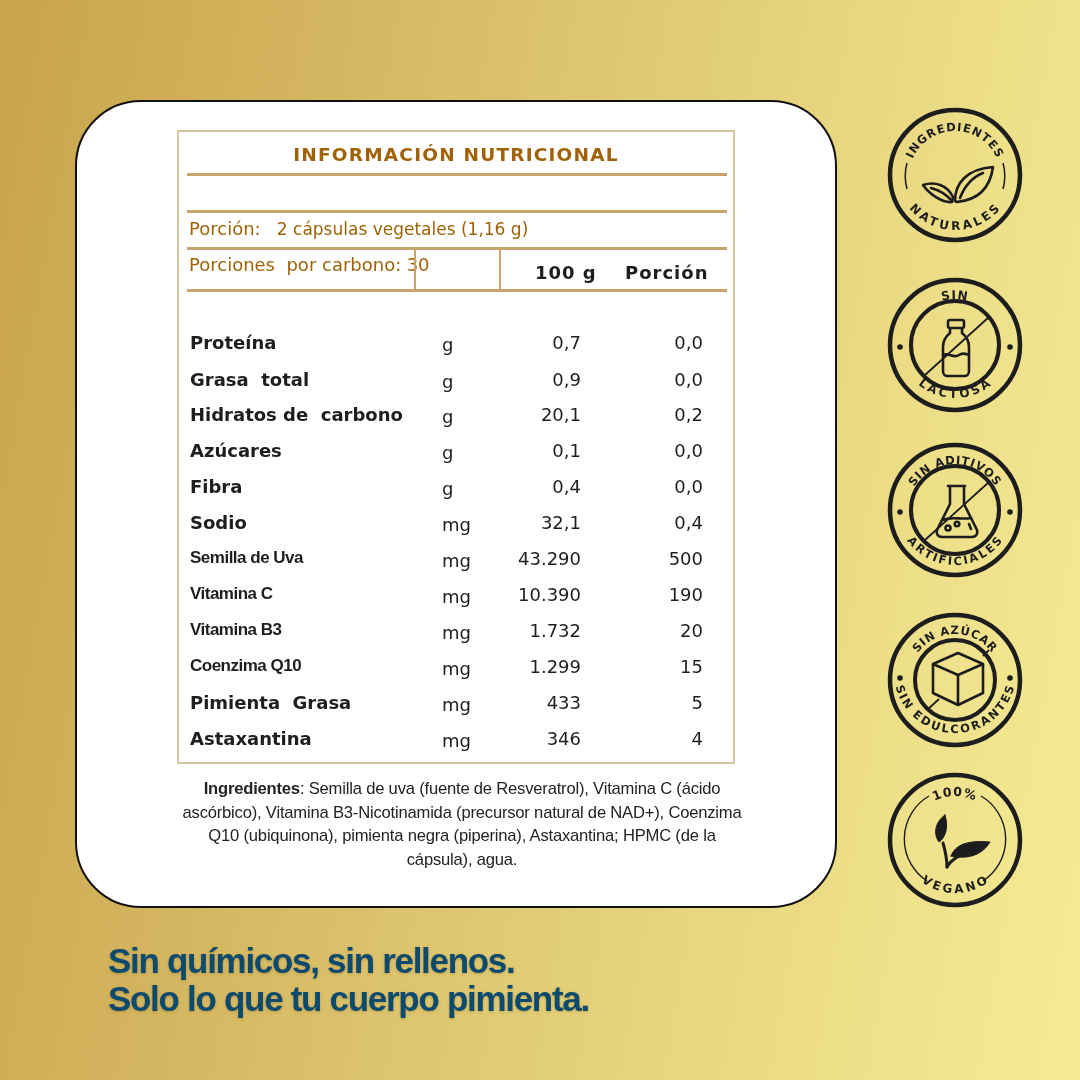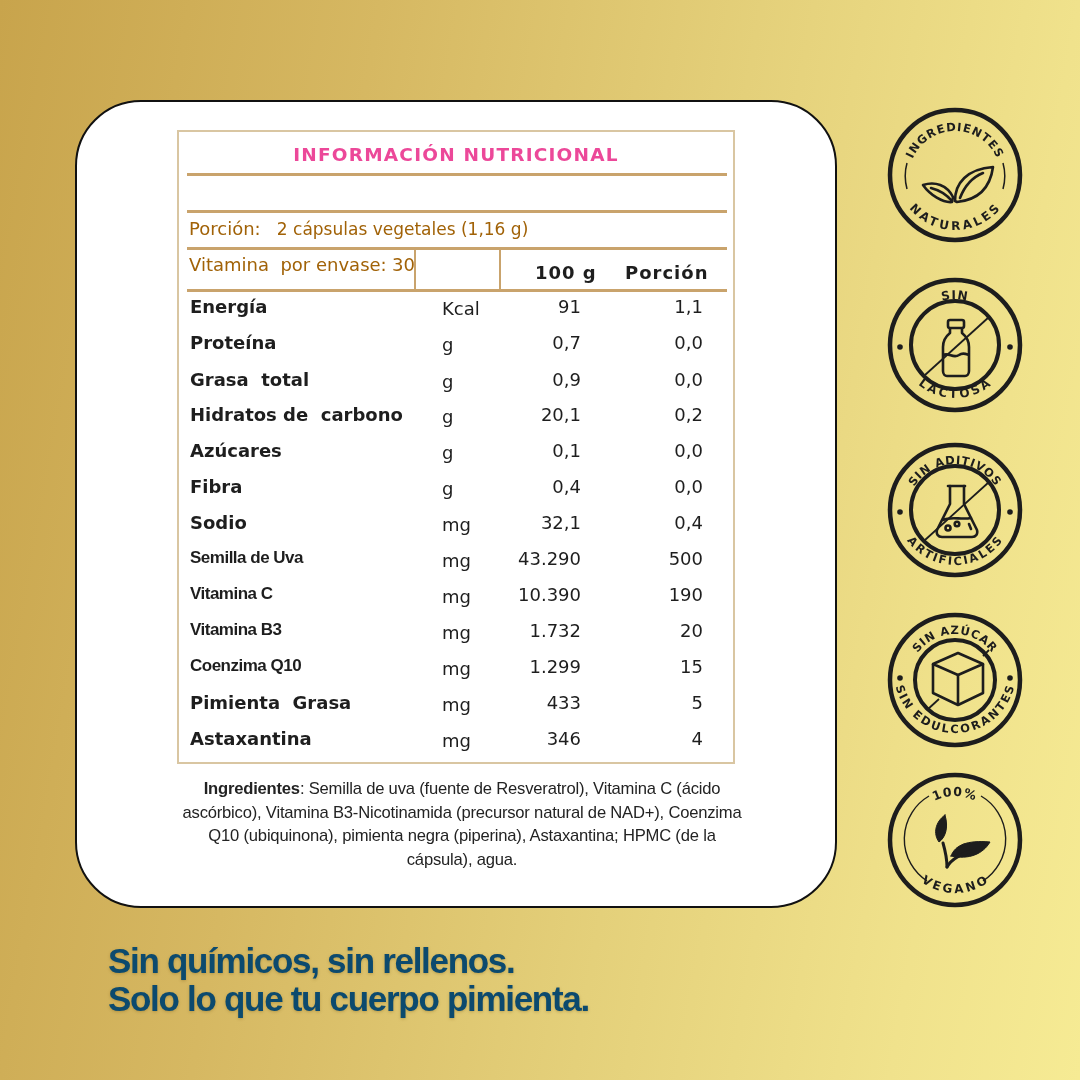--- a/index.html
+++ b/index.html
@@ -25,21 +25,21 @@
       border: 2px solid #d9c6a2;
       background: #fff;
     }
     .nt-title {
       position: absolute; left: 0; right: 0; top: 12px;
       text-align: center;
       font-family: "DejaVu Sans", sans-serif;
       font-weight: bold;
       font-size: 18.5px;
       letter-spacing: 1.2px;
-      color: #ec4899;
+      color: #a16207;
     }
     .rule {
       position: absolute; left: 8px; right: 6px;
       height: 3px; background: #c9a36c;
     }
     .nt-line {
       position: absolute; left: 10px;
       font-family: "DejaVu Sans", sans-serif;
       font-size: 17px; color: #a16207;
       white-space: pre;
@@ -104,35 +104,29 @@
 
 <div class="card"></div>
 
 <div class="nut-table">
   <div class="nt-title">INFORMACIÓN NUTRICIONAL</div>
   <div class="rule" style="top:41px"></div>
 
   <div class="nt-line" style="top:50px"><span class="lbl">Porción:</span>   <span>2 cápsulas vegetales (1,16 g)</span></div>
   <div class="rule" style="top:78px"></div>
 
-  <div class="nt-line" style="top:86px"><span class="lbl">Vitamina  por envase:</span> <span class="lbl">30</span></div>
+  <div class="nt-line" style="top:86px"><span class="lbl">Porciones  por carbono:</span> <span class="lbl">30</span></div>
   <div class="rule" style="top:115px"></div>
 
   <div class="vdiv" style="left:235px"></div>
   <div class="vdiv" style="left:320px"></div>
   <div class="col-head" style="left:356px">100 g</div>
   <div class="col-head" style="left:446px">Porción</div>
   <div class="rule" style="top:157px"></div>
 
-  <div class="row" style="top:158px">
-    <span class="name">Energía</span>
-    <span class="unit">Kcal</span>
-    <span class="v100">91</span>
-    <span class="vpor">1,1</span>
-  </div>
   <div class="row" style="top:194px">
     <span class="name">Proteína</span>
     <span class="unit">g</span>
     <span class="v100">0,7</span>
     <span class="vpor">0,0</span>
   </div>
   <div class="row" style="top:231px">
     <span class="name" style="white-space:pre">Grasa  total</span>
     <span class="unit">g</span>
     <span class="v100">0,9</span>

